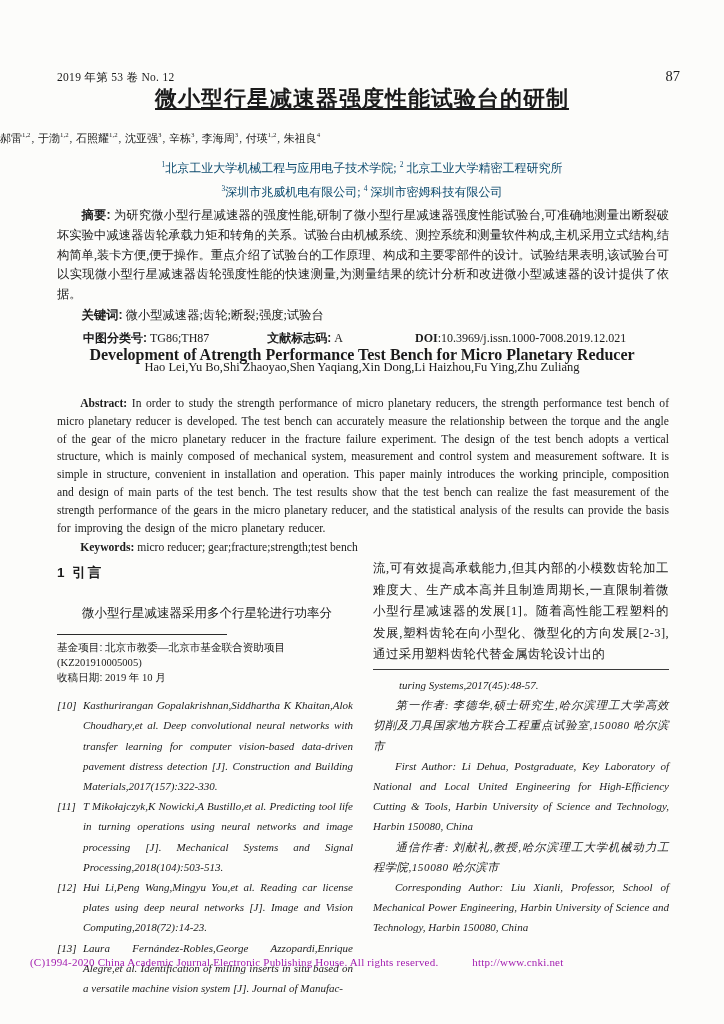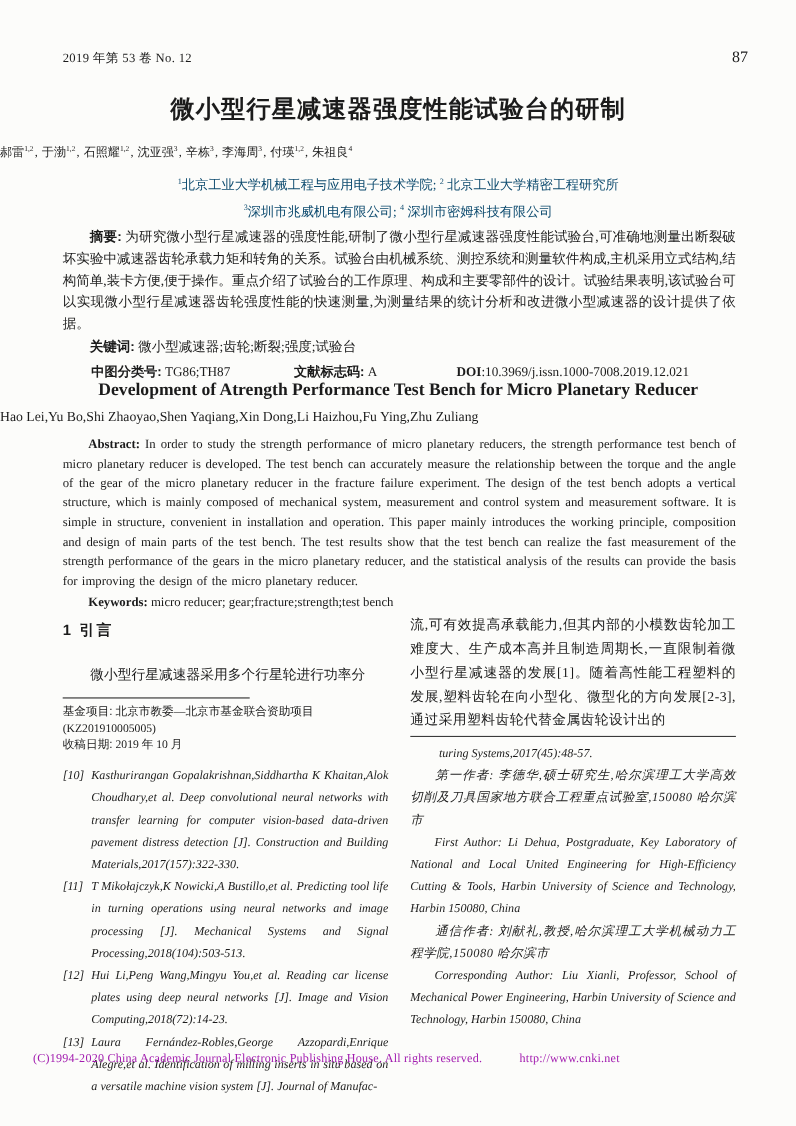--- a/index.html
+++ b/index.html
@@ -10,25 +10,25 @@
     font-family:"Liberation Serif","DejaVu Serif",serif;
   }
   .heiti { font-family:"Liberation Sans","DejaVu Sans",sans-serif; }
   sup { font-size:0.62em; vertical-align:super; line-height:0; }
 
   .pg-header {
     position:absolute; top:44px; left:57px; right:44px;
     display:flex; justify-content:space-between; align-items:baseline;
   }
   .issue { font-size:11.5px; letter-spacing:0.3px; }
-  .pnum  { font-size:14.5px; }
+  .pnum  { font-size:14.5px;margin-top:24px; }
 
   .title-cn {
     position:absolute; top:84px; left:0; width:100%;
-    text-align:center; font-size:22px; font-weight:bold; letter-spacing:1px;
+    text-align:center; font-size:22px; font-weight:bold; letter-spacing:1px;text-decoration:underline;
   }
   .authors-cn {
     position:absolute; top:131px; left:0; width:100%;
     text-align:left; font-size:11px;
   }
   .authors-cn .sep { margin:0 1px; }
   .affil {
     position:absolute; left:0; width:100%;
     text-align:center; font-size:12px; color:#0c4a6e;
   }
@@ -48,22 +48,22 @@
   .class-row .grp { white-space:nowrap; }
   .grp-doc { margin-left:58px; }
   .grp-doi { margin-left:72px; }
   .class-row b { font-weight:bold; }
 
   .title-en {
     position:absolute; top:346px; left:0; width:100%;
     text-align:center; font-size:16px; font-weight:bold;
   }
   .authors-en {
-    position:absolute; top:372px; left:0; width:100%;
-    text-align:left; font-size:12.5px;
+    position:absolute; top:360px; left:0; width:100%;
+    text-align:center; font-size:12.5px;
   }
   .abs-en-block { position:absolute; top:395px; left:57px; width:612px; }
   .abs-en {
     font-size:11.6px; line-height:17.8px; text-align:justify; text-indent:2em;
     word-spacing:1px;
   }
   .kw-en { font-size:11.6px; line-height:17.8px; text-indent:2em; margin-top:2px; }
 
   .cols {
     position:absolute; top:558px; left:57px; width:612px;

